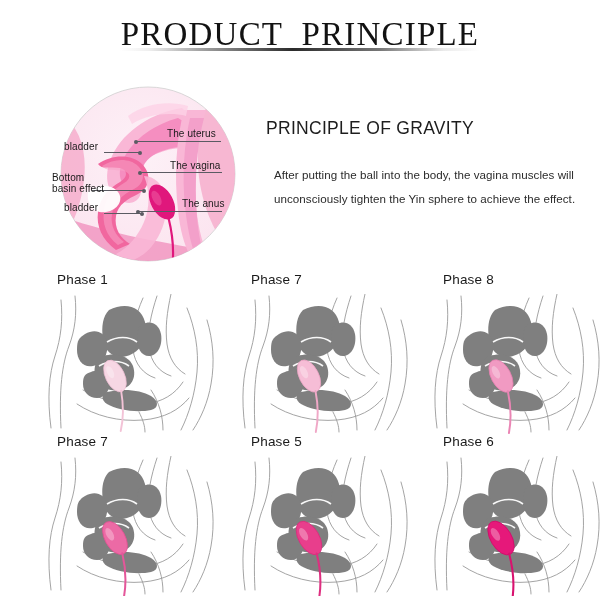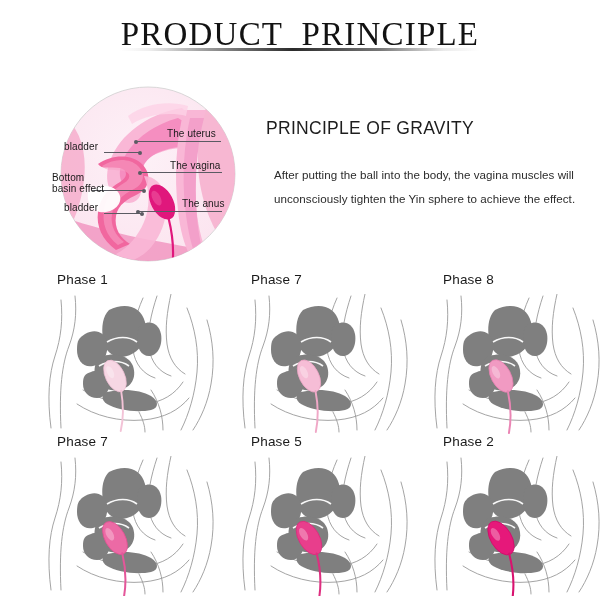--- a/index.html
+++ b/index.html
@@ -430,21 +430,21 @@
 
   <g transform="translate(68,82) rotate(-30) scale(1.08)">
     <ellipse cx="0" cy="0" rx="9.5" ry="17" fill="#e83e8c" stroke="#dc2a7c" stroke-width="0.7"></ellipse>
     <ellipse cx="-2.6" cy="-5.5" rx="3.2" ry="6.5" fill="#ffffff" opacity="0.30"></ellipse>
     <path d="M-1,16 C-5,30 -11,42 -19,52" stroke="#de2f80" stroke-width="1.9" fill="none" stroke-linecap="round"></path>
   </g>
 </svg>
           </div>
       </div>
       <div class="pcell pc2">
-        <div class="pname">Phase 2</div>
+        <div class="pname">Phase 6</div>
         <div class="pfig">
 <svg viewBox="0 0 190 140" xmlns="http://www.w3.org/2000/svg">
   <g fill="none" stroke="#9a9a9a" stroke-width="0.9" stroke-linecap="round">
     <path d="M14,6 C16,26 14,44 8,62 C2,80 0,104 4,134"></path>
     <path d="M28,2 C30,20 28,36 22,52 C15,70 12,96 14,134"></path>
     <path d="M96,4 C88,22 84,40 86,56 C88,70 96,80 108,84"></path>
     <path d="M110,2 C104,20 100,38 102,54 C104,68 112,78 124,82"></path>
     <path d="M124,0 C120,18 118,34 120,50 C122,64 128,74 138,80"></path>
     <path d="M140,14 C148,34 152,56 150,78 C148,100 142,120 134,136"></path>
     <path d="M160,26 C166,46 168,68 164,90 C161,108 154,124 146,136"></path>

